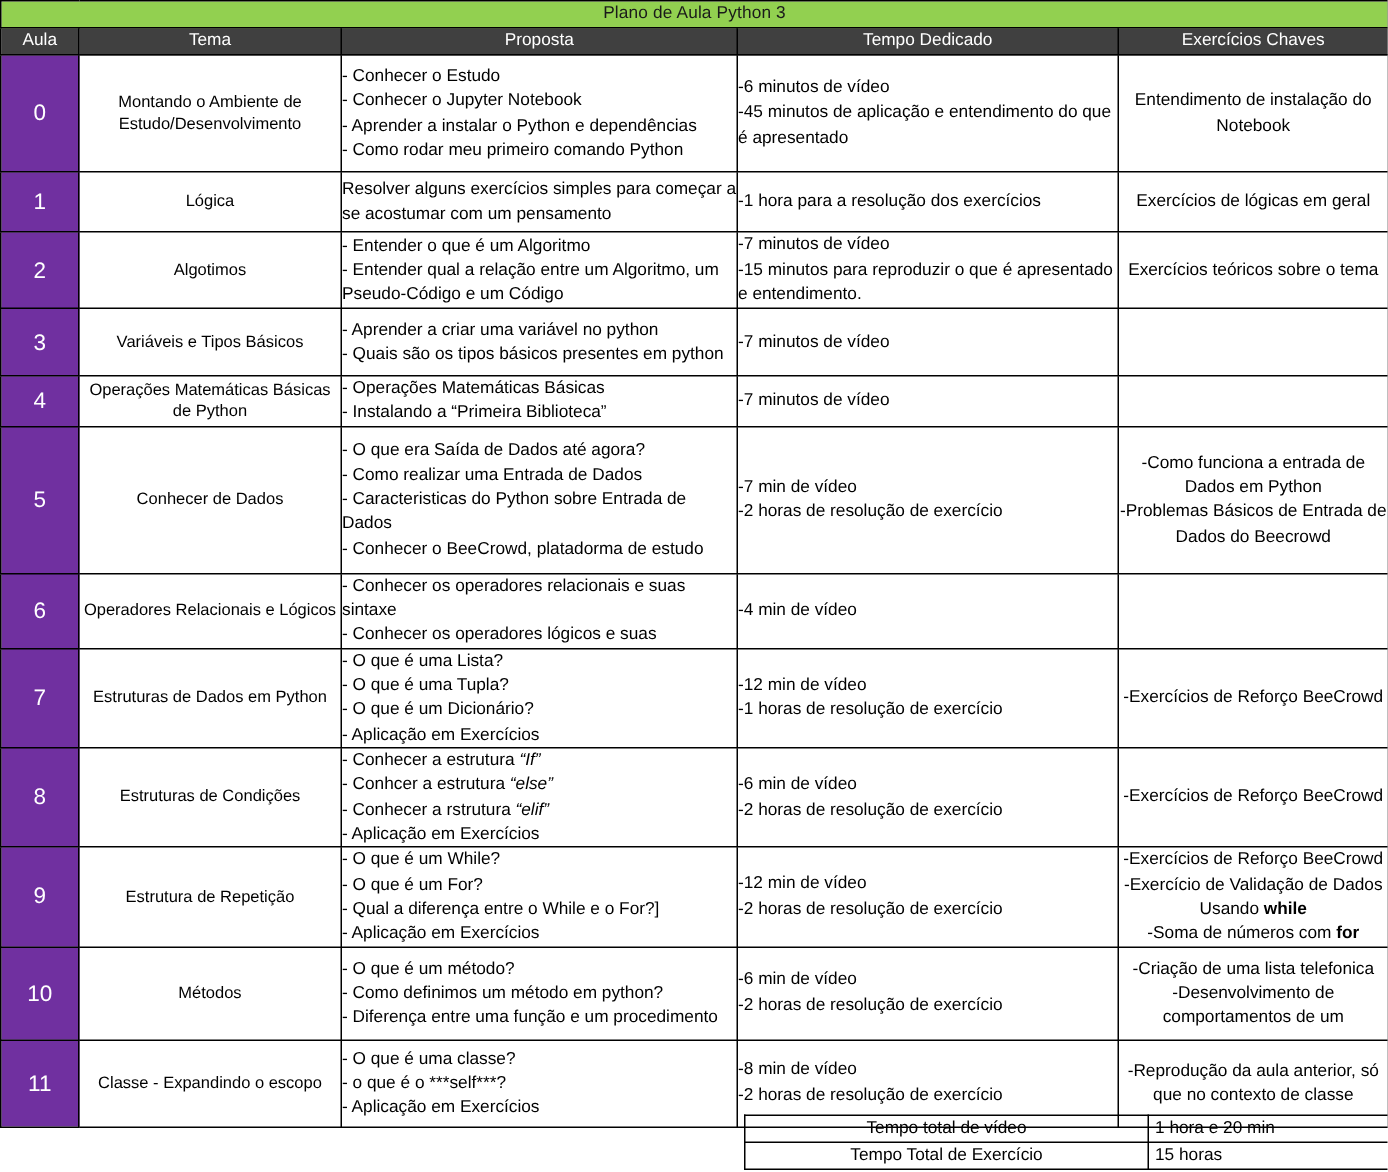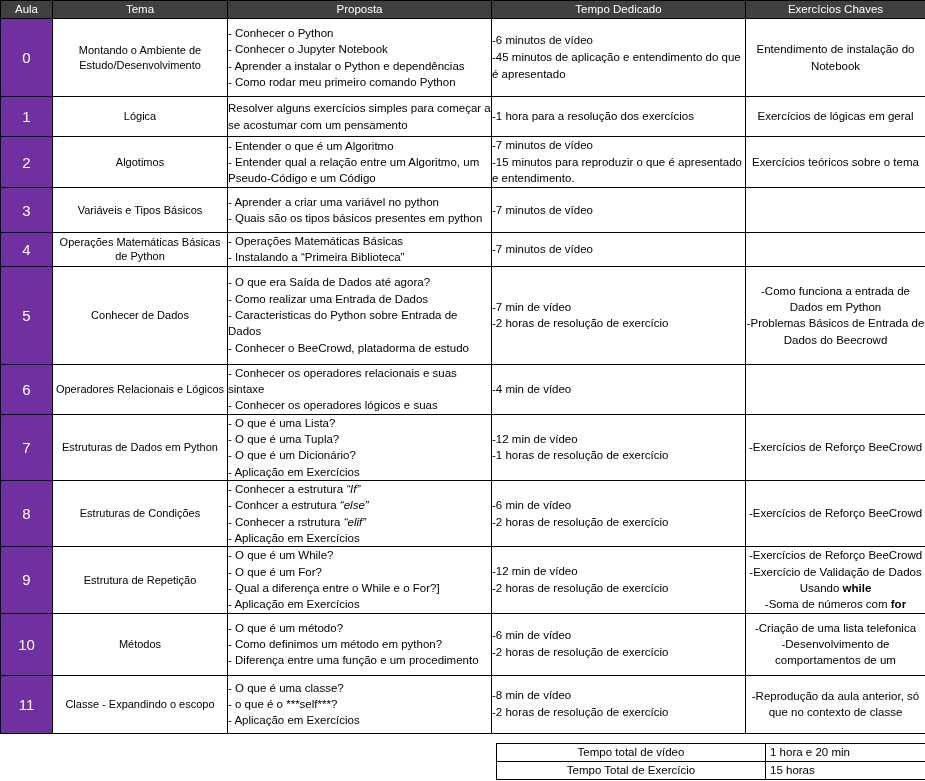--- a/index.html
+++ b/index.html
@@ -143,34 +143,37 @@
 
   <table class="plan">
     <colgroup>
       <col class="col-aula">
         <col class="col-tema">
         <col class="col-prop">
       <col class="col-tempo">
         <col class="col-exerc">
     </colgroup>
     <tbody>
+      <tr>
+        <td class="title-cell" colspan="5">Plano de Aula Python 3</td>
+      </tr>
       <tr>
         <td class="hdr">Aula</td>
         <td class="hdr">Tema</td>
         <td class="hdr">Proposta</td>
         <td class="hdr">Tempo Dedicado</td>
         <td class="hdr">Exercícios Chaves</td>
       </tr>
     </tbody>
     <tbody id="plan-body">
         <tr style="height: 78px;">
           <td class="c-aula">0</td>
           <td class="c-tema">Montando o Ambiente de Estudo/Desenvolvimento</td>
           <td class="c-prop" style="vertical-align: middle;">
-            <span class="ln wrapln">- Conhecer o Python</span>
+            <span class="ln wrapln">- Conhecer o Estudo</span>
             <span class="ln wrapln">- Conhecer o Jupyter Notebook</span>
             <span class="ln wrapln">- Aprender a instalar o Python e dependências</span>
             <span class="ln wrapln">- Como rodar meu primeiro comando Python</span>
           </td>
           <td class="c-tempo">
             <span class="ln wrapln">-6 minutos de vídeo</span>
             <span class="ln wrapln">-45 minutos de aplicação e entendimento do que é apresentado</span>
           </td>
           <td class="c-exerc">
             <span class="ln wrapln">Entendimento de instalação do Notebook</span>

